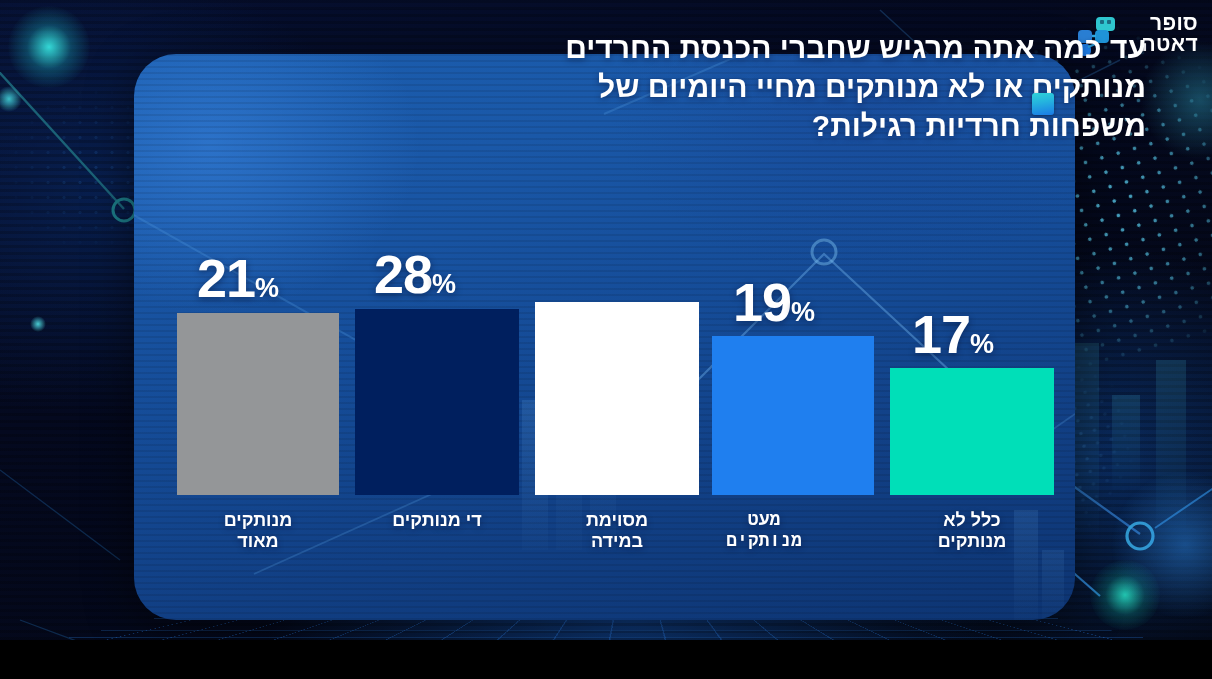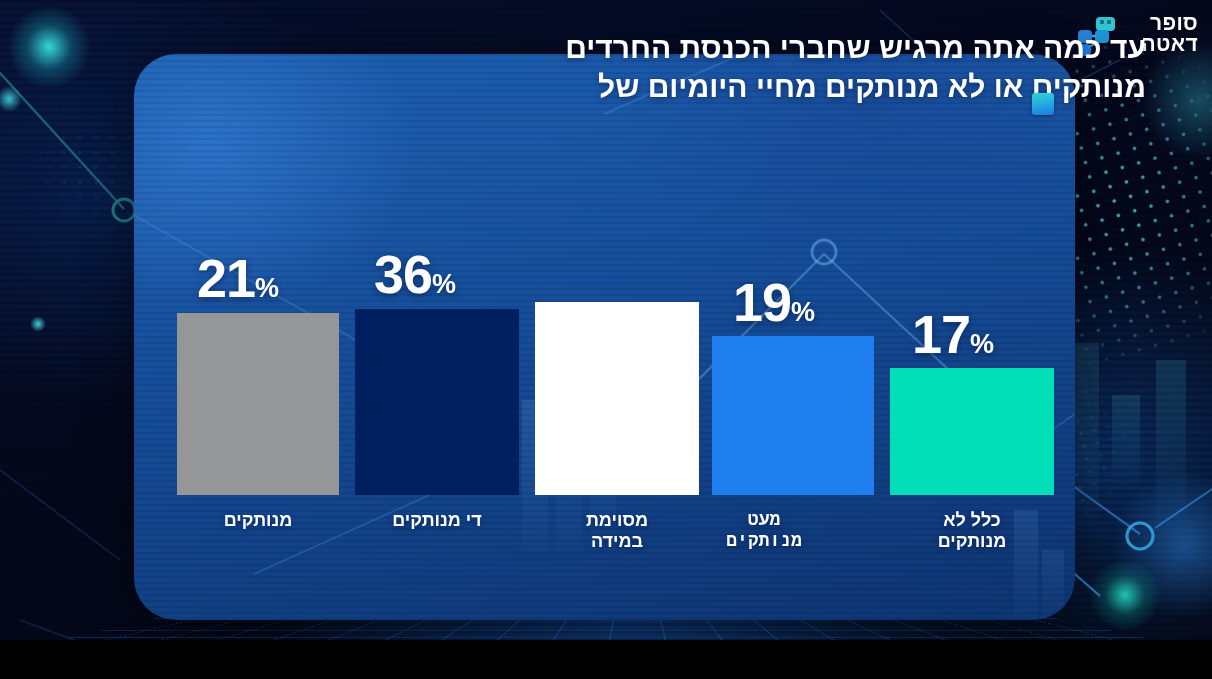--- a/index.html
+++ b/index.html
@@ -241,36 +241,38 @@
     <div class="panel-ghost" style="left:388px; bottom:70px; width:26px; height:150px; background:linear-gradient(180deg,rgba(120,190,250,.14),rgba(120,190,250,.02));"></div>
     <div class="panel-ghost" style="left:422px; bottom:70px; width:26px; height:235px; background:linear-gradient(180deg,rgba(120,190,250,.12),rgba(120,190,250,.02));"></div>
     <div class="panel-ghost" style="left:456px; bottom:70px; width:26px; height:190px; background:linear-gradient(180deg,rgba(120,190,250,.10),rgba(120,190,250,.02));"></div>
     <div class="panel-ghost" style="left:880px; bottom:0px; width:24px; height:110px; background:linear-gradient(180deg,rgba(120,190,250,.12),rgba(120,190,250,.02));"></div>
     <div class="panel-ghost" style="left:908px; bottom:0px; width:22px; height:70px; background:linear-gradient(180deg,rgba(120,190,250,.10),rgba(120,190,250,.02));"></div>
   </div>
 
   <div id="title">
     <span class="ln">עד כמה אתה מרגיש שחברי הכנסת החרדים</span>
     <span class="ln">מנותקים או לא מנותקים מחיי היומיום של</span>
+    <span class="ln">משפחות חרדיות רגילות?</span>
   </div>
   <div class="bullet"></div>
 
   <div id="chart">
 
     <div class="bar" style="left:177px; top:313px; width:162px; height:182px; background:#949698;"></div>
     <div class="bar-val" style="left:197px; top:251px;">
       <span class="num">21</span><span class="pct">%</span>
     </div>
     <div class="bar-lab" style="left:177px; top:510px; width:162px;">
       <span>מנותקים</span>
+      <span>מאוד</span>
     </div>
 
     <div class="bar" style="left:355px; top:309px; width:164px; height:186px; background:#001f5e;"></div>
     <div class="bar-val" style="left:374px; top:247px;">
-      <span class="num">36</span><span class="pct">%</span>
+      <span class="num">28</span><span class="pct">%</span>
     </div>
     <div class="bar-lab" style="left:355px; top:510px; width:164px;">
       <span>די מנותקים</span>
       <span></span>
     </div>
 
     <div class="bar" style="left:535px; top:302px; width:164px; height:193px; background:#ffffff;"></div>
     <div class="bar-lab" style="left:535px; top:510px; width:164px;">
       <span>מסוימת</span>
       <span>במידה</span>

